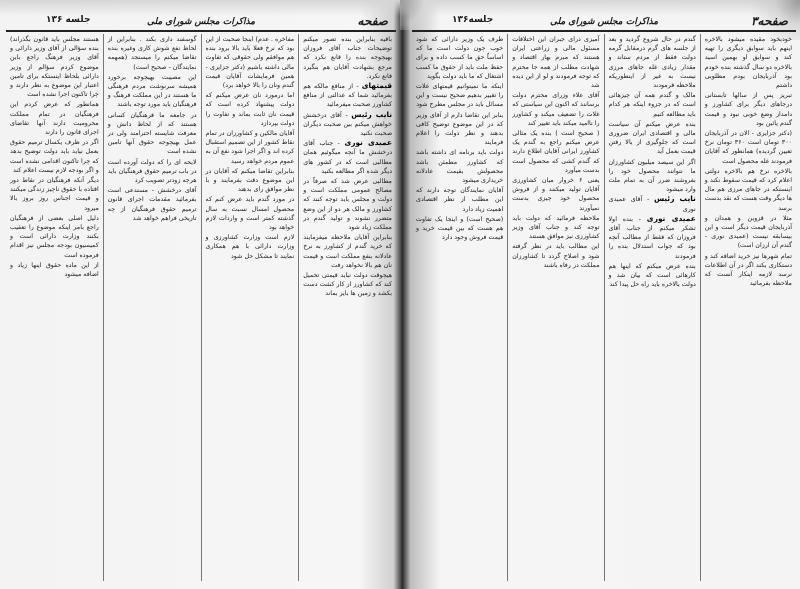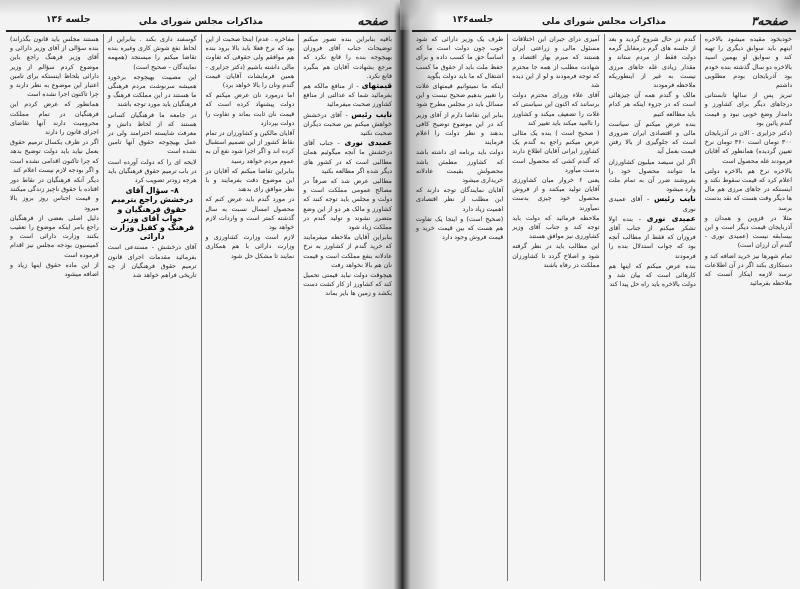--- a/index.html
+++ b/index.html
@@ -11,21 +11,21 @@
             background:linear-gradient(180deg,#d6d6d6,rgba(240,240,240,0));}
   .corner-r{position:absolute;right:0;top:0;width:60px;height:40px;
             background:radial-gradient(circle at 100% 0%,#9a9a9a 0%,rgba(200,200,200,0.6) 35%,rgba(240,240,240,0) 70%);}
   .corner-l{position:absolute;left:400px;top:0;width:40px;height:30px;
             background:radial-gradient(circle at 0% 0%,#9a9a9a 0%,rgba(220,220,220,0.4) 50%,rgba(240,240,240,0) 80%);}
   .page{position:absolute;top:0;height:589px;}
   .page.left{left:6px;width:390px;}
   .page.right{left:412px;width:384px;}
   .hdr{position:absolute;top:14px;left:0;right:0;height:16px;direction:rtl;}
   .hdr .pg{position:absolute;right:8px;top:0;font-size:12px;font-weight:bold;font-style:italic;}
-  .hdr .title{position:absolute;left:0;right:0;text-align:center;top:2px;font-size:9px;font-weight:bold;}
+  .hdr .title{position:absolute;left:0;right:0;text-align:center;top:2px;font-size:9px;font-weight:bold;font-style:italic;}
   .hdr .sess{position:absolute;left:20px;top:0;font-size:9px;font-weight:bold;margin-left:20px;}
   .rule{position:absolute;top:30px;left:0;right:0;height:2px;background:#222;}
   .cols{position:absolute;top:34px;left:0;right:0;bottom:8px;display:flex;flex-direction:row-reverse;}
   .col{flex:1;padding:0 4px;direction:rtl;text-align:justify;font-size:6.3px;line-height:9.2px;
        overflow:hidden;border-left:1px solid #777;color:#222;}
   .col:last-child{border-left:none;}
   .col p{margin:0 0 1px 0;}
   .col .spk{font-weight:bold;font-size:7.4px;color:#000;}
   .col h4{margin:2px 0 1px 0;font-size:7.8px;text-align:center;font-weight:bold;color:#000;}
 </style>
@@ -60,21 +60,20 @@
           <p><span>آقایان مالکین و کشاورزان در تمام نقاط کشور از این تصمیم استقبال کرده اند و اگر اجرا شود نفع آن به عموم مردم خواهد رسید</span></p>
           <p><span>بنابراین تقاضا میکنم که آقایان در این موضوع دقت بفرمایند و با نظر موافق رای بدهند</span></p>
           <p><span>در مورد گندم باید عرض کنم که محصول امسال نسبت به سال گذشته کمتر است و واردات لازم خواهد بود</span></p>
           <p><span>لازم است وزارت کشاورزی و وزارت دارائی با هم همکاری نمایند تا مشکل حل شود</span></p>
         </div>
         <div class="col">
           <p><span>گوسفند داری بکند . بنابراین از لحاظ نفع شوش کاری وغیره بنده تقاضا میکنم را میسنجد (همهمه نمایندگان - صحیح است)</span></p>
           <p><span>این مصیبت بهیچوجه برخورد همیشه سرنوشت مردم فرهنگی ما هستند در این مملکت فرهنگ و فرهنگیان باید مورد توجه باشند</span></p>
           <p><span>در جامعه ما فرهنگیان کسانی هستند که از لحاظ دانش و معرفت شایسته احترامند ولی در عمل بهیچوجه حقوق آنها تامین نشده است</span></p>
           <p><span>لایحه ای را که دولت آورده است در باب ترمیم حقوق فرهنگیان باید هرچه زودتر تصویب کرد</span></p>
-          <h4>۸- سؤال آقای درخشش راجع بترمیم حقوق فرهنگیان و جواب آقای وزیر فرهنگ و کفیل وزارت دارائی</h4>
           <p><span>آقای درخشش - مستدعی است بفرمائید مقدمات اجرای قانون ترمیم حقوق فرهنگیان از چه تاریخی فراهم خواهد شد</span></p>
         </div>
         <div class="col">
           <p><span>هستند مجلس باید قانون بگذراند) بنده سؤالی از آقای وزیر دارائی و آقای وزیر فرهنگ راجع باین موضوع کردم سؤالم از وزیر دارائی بلحاظ اینستکه برای تامین اعتبار این موضوع به نظر دارند و چرا تاکنون اجرا نشده است</span></p>
           <p><span>همانطور که عرض کردم این فرهنگیان در تمام مملکت محرومیت دارند آنها تقاضای اجرای قانون را دارند</span></p>
           <p><span>اگر در ظرف یکسال ترمیم حقوق بعمل نیاید باید دولت توضیح بدهد که چرا تاکنون اقدامی نشده است و اگر بودجه لازم نیست اعلام کند</span></p>
           <p><span>دیگر آنکه فرهنگیان در نقاط دور افتاده با حقوق ناچیز زندگی میکنند و قیمت اجناس روز بروز بالا میرود</span></p>
           <p><span>دلیل اصلی بعضی از فرهنگیان راجع بامر اینکه موضوع را تعقیب بکنند وزارت دارائی است و کمیسیون بودجه مجلس نیز اقدام فرموده است</span></p>
           <p><span>از این ماده حقوق اینها زیاد و اضافه میشود</span></p>
         </div>

